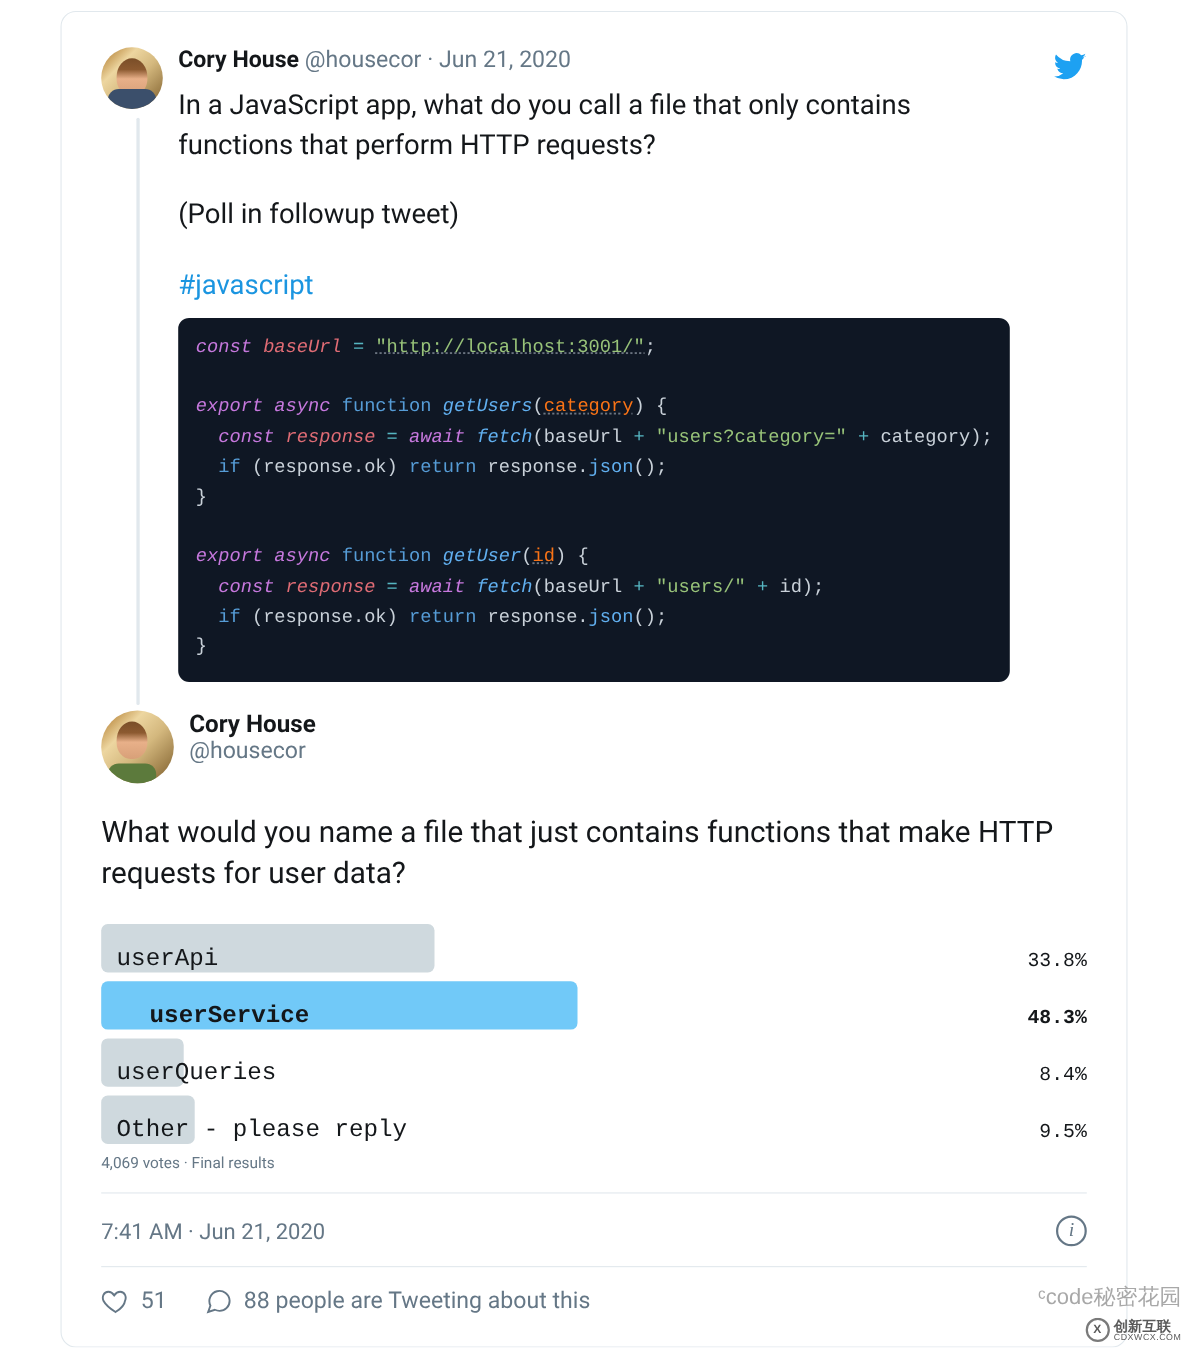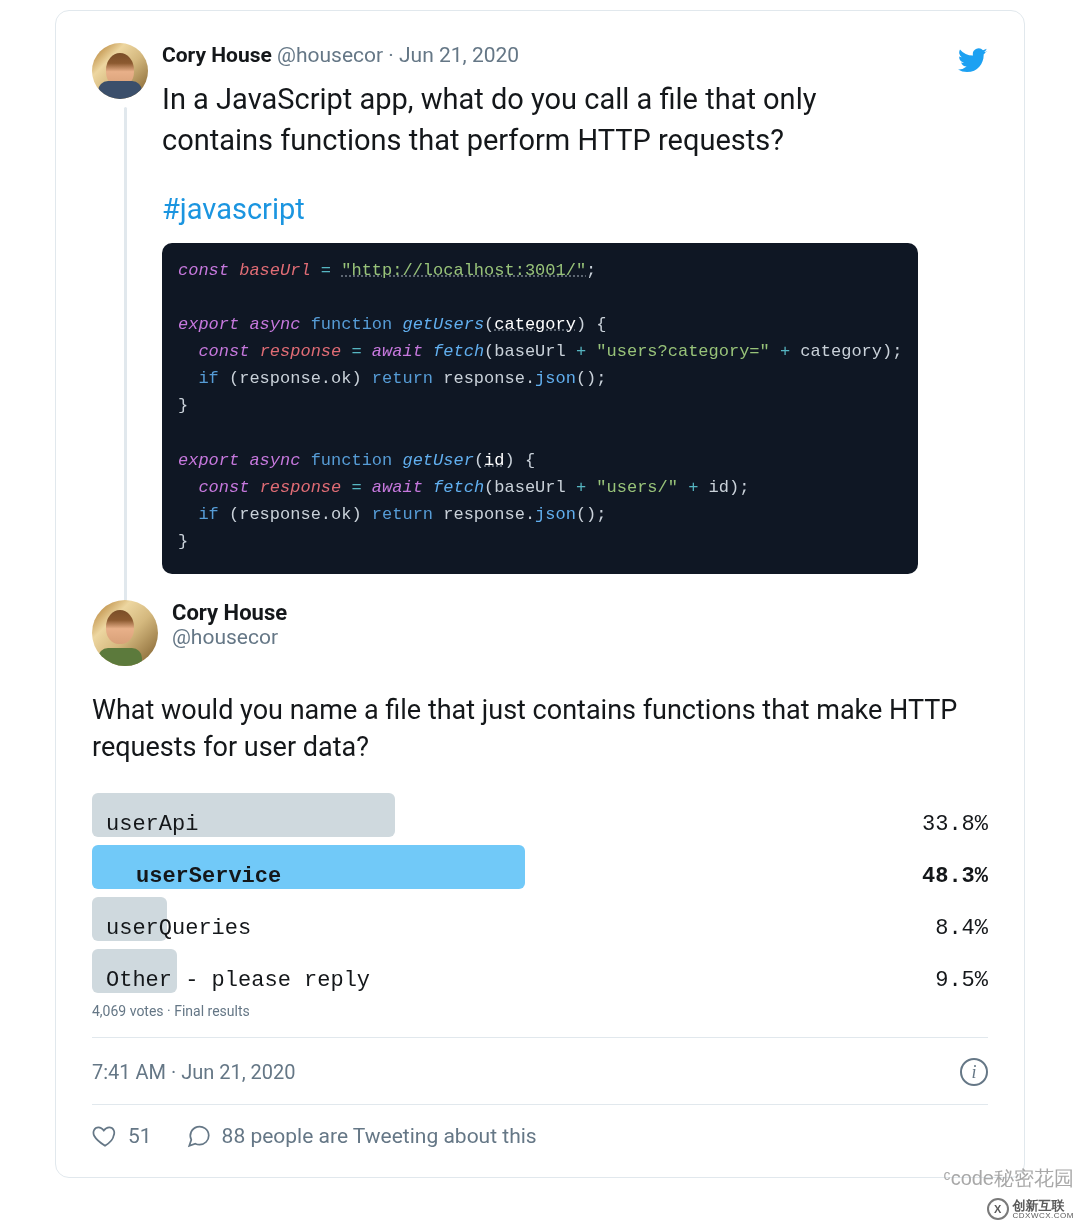--- a/index.html
+++ b/index.html
@@ -56,21 +56,21 @@
   .avatar2 .avatar-shirt { background: #5c7a3c; }
   .t1-header {
     font-size: 21px;
     margin-bottom: 12px;
   }
   .t1-header .name { font-weight: 700; color:#14171a; }
   .t1-header .handle,
   .t1-header .dot,
   .t1-header .date { color: #657786; font-weight: 400; }
   .t1-text {
-    font-size: 29px;
+    font-size: 25px;
     line-height: 1.42;
     color: #14171a;
     margin: 2px 0 0 0;
     max-width: 720px;
   }
   .t1-text p { margin-bottom: 28px; }
   .t1-text p:last-child { margin-bottom: 12px; }
   .hashtag { color:#1b95e0; }
   .thread-line {
     position: absolute;
@@ -93,21 +93,21 @@
     white-space: pre;
     overflow: hidden;
     color: #c9d1d9;
   }
   .kw1 { color:#c678dd; font-style: italic; }   
   .kw2 { color:#569cd6; }                        
   .var { color:#e06c75; font-style: italic; }    
   .fn  { color:#61afef; font-style: italic; }    
   .str { color:#98c379; }                        
   .op  { color:#56b6c2; }                        
-  .par { color:#ffffff; text-decoration: underline dotted #6b7480; text-align: right; }
+  .par { color:#f97316; text-decoration: underline dotted #6b7480; text-align: right; }
   .und { text-decoration: underline dotted #6b7480; }
   .mth { color:#61afef; }
   
   .t2 { display:flex; gap:14px; margin-top: 20px; }
   .t2 .avatar { width:66px; height:66px; }
   .t2-head .name2 { font-size:22px; font-weight:700; display:block; }
   .t2-head .handle2 { font-size:21px; color:#657786; }
   .t2-text {
     font-size: 27px;
     line-height: 1.4;
@@ -133,21 +133,21 @@
   .poll-label {
     position: relative;
     z-index:1;
     font-size:22px;
     padding-left:14px;
     color:#14171a;
   }
   .poll-row.winner .poll-label { font-weight:700;padding-left:44px; }
   .poll-pct {
     margin-left:auto;
-    font-size:22px;
+    font-size:18px;
     color:#14171a;
   }
   .poll-row.winner .poll-pct { font-weight:700; }
   .poll-meta {
     margin-top: 10px;
     font-size:14px;
     color:#657786;
   }
   .timestamp-row {
     margin-top: 20px;
@@ -231,20 +231,21 @@
     </div>
     <div class="t1-body">
       <div class="t1-header">
         <span class="name">Cory House</span>
         <span class="handle">@housecor</span>
         <span class="dot"> · </span>
         <span class="date">Jun 21, 2020</span>
       </div>
       <div class="t1-text">
         <p>In a JavaScript app, what do you call a file that only contains functions that perform HTTP requests?</p>
+        <p>(Poll in followup tweet)</p>
         <p><span class="hashtag">#javascript</span></p>
       </div>
 
       <div class="codeblock"><span class="kw1">const</span> <span class="var">baseUrl</span> <span class="op">=</span> <span class="str und">"http://localhost:3001/"</span>;
 
 <span class="kw1">export</span> <span class="kw1">async</span> <span class="kw2">function</span> <span class="fn">getUsers</span>(<span class="par">category</span>) {
   <span class="kw1">const</span> <span class="var">response</span> <span class="op">=</span> <span class="kw1">await</span> <span class="fn">fetch</span>(baseUrl <span class="op">+</span> <span class="str">"users?category="</span> <span class="op">+</span> category);
   <span class="kw2">if</span> (response.ok) <span class="kw2">return</span> response.<span class="mth">json</span>();
 }
 

